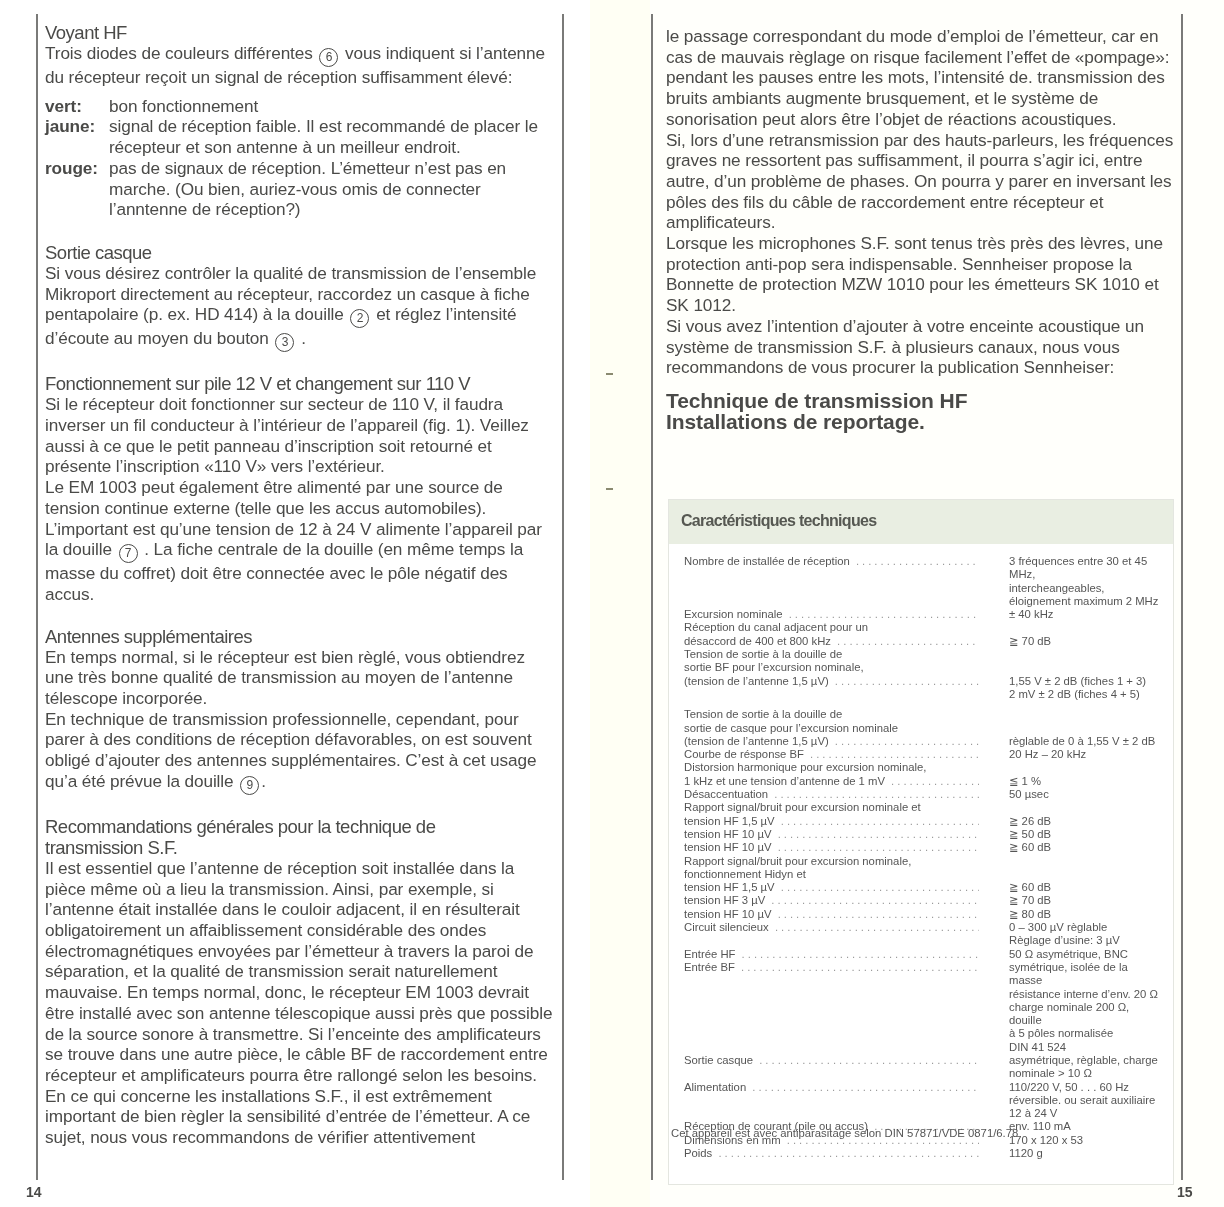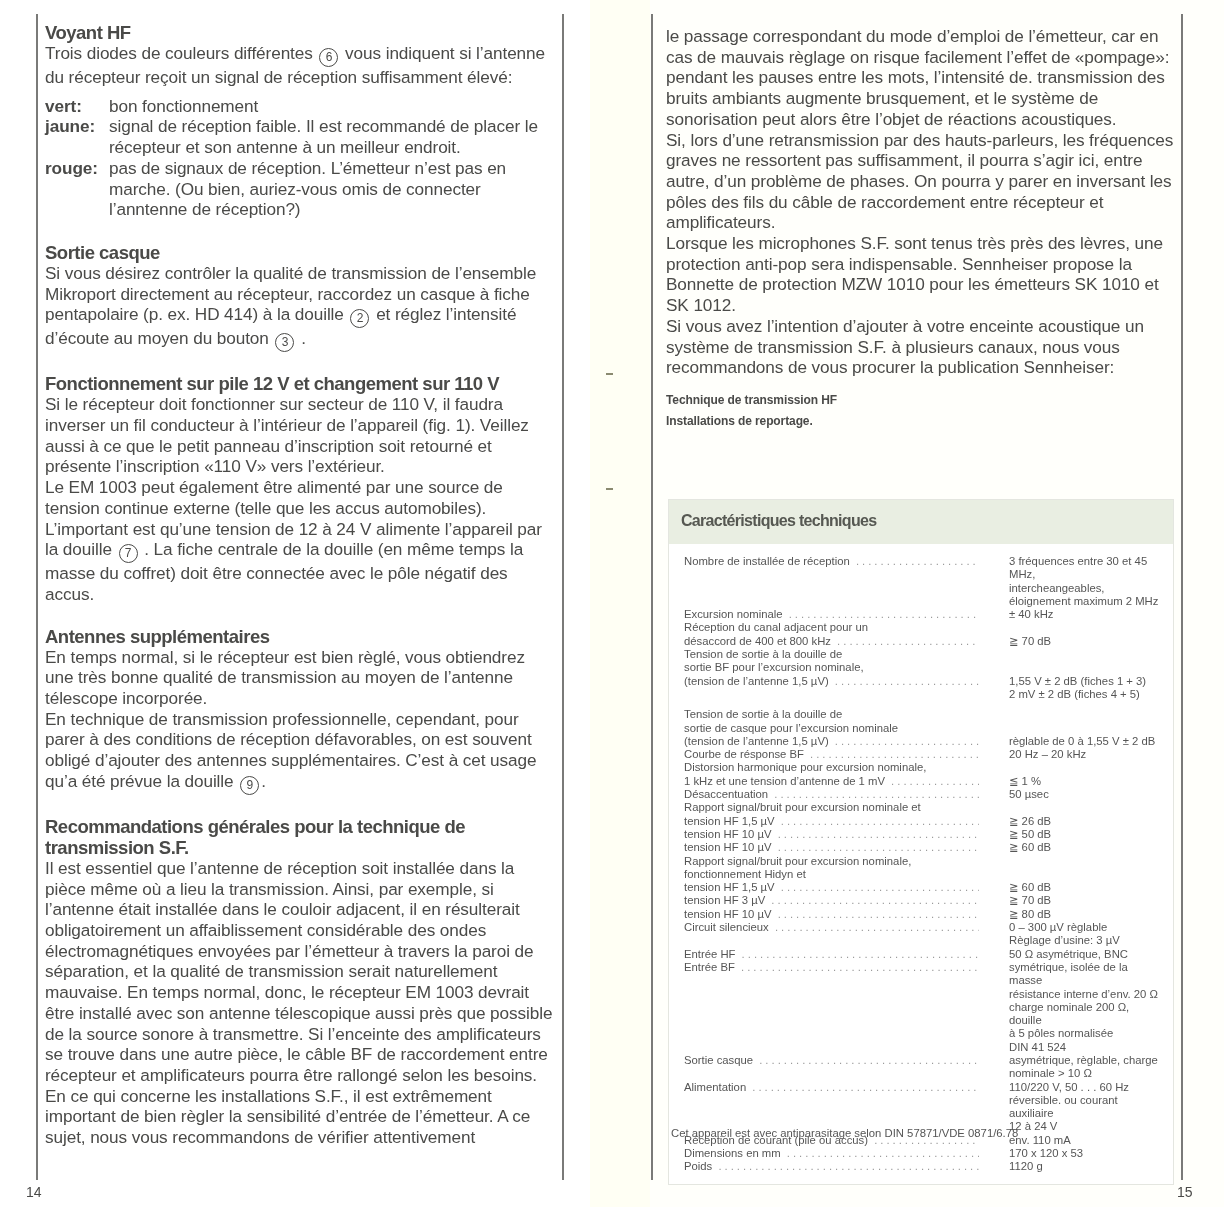--- a/index.html
+++ b/index.html
@@ -13,34 +13,34 @@
   #page-left { left:0; width:600px; background:#ffffff; }
   #page-right { left:600px; width:624px; background:#fffffb; }
   .gutter { position:absolute; left:590px; top:0; width:60px; height:1207px; background:#fffff4; }
   .rule { position:absolute; width:2px; background:#7a7a78; }
   .tick { position:absolute; width:7px; height:2px; background:#8a8a70; }
 
   .col { position:absolute; font-size:17.2px; line-height:20.7px; letter-spacing:-0.1px; }
   #left-col { left:45px; top:22px; width:510px; }
   #right-col { left:666px; top:26px; width:510px; }
 
-  h2 { font-size:18.5px; font-weight:bold; margin:0; line-height:21px; letter-spacing:-0.5px; color:#4a4a48; }
+  h2 { font-size:18.5px; font-weight:normal; margin:0; line-height:21px; letter-spacing:-0.5px; color:#4a4a48; }
   p { margin:0; }
   .section { margin-bottom:21px; }
   .circ { display:inline-block; width:17px; height:17px; border:1.2px solid #4a4a48; border-radius:50%;
           font-size:12px; line-height:17px; text-align:center; vertical-align:-2px; margin:0 2px; }
 
   .diode-list { margin-top:8px; }
   .diode { display:flex; }
   .diode .k { width:64px; font-weight:bold; flex:none; }
   .diode .v { flex:1; }
 
-  .pub { margin-top:12px; font-weight:bold; font-size:12px; line-height:21px; }
-
-  .page-num { position:absolute; top:1184px; font-size:14px; color:#4a4a48; }
+  .pub { margin-top:12px; font-weight:bold; font-size:21px; line-height:21px; }
+
+  .page-num { position:absolute; top:1184px; font-size:14px; color:#4a4a48;font-weight:bold; }
 
   
   #spec-box { position:absolute; left:668px; top:499px; width:504px; height:684px;
               background:#ffffff; border:1px solid #e4e6e0; }
   #spec-head { height:44px; background:#e9eee2; padding-left:12px; }
   #spec-head h3 { margin:0; font-size:16px; font-weight:bold; letter-spacing:-0.7px; line-height:42px; color:#565852; }
   #spec-table { position:absolute; left:15px; top:55px; width:480px; font-size:11.3px; line-height:13.3px; color:#555; }
   .srow { display:flex; }
   .srow .lab { width:295px; flex:none; position:relative; overflow:hidden; white-space:nowrap; }
   .srow .lab .dots { color:#999; letter-spacing:3px; }
@@ -304,21 +304,21 @@
           <div class="val">nominale &gt; 10 Ω</div>
         </div>
       </div>
       <div>
         <div class="srow">
           <div class="lab"><span>Alimentation</span><span class="dots"> ............................................................</span></div>
           <div class="val">110/220 V, 50 . . . 60 Hz</div>
         </div>
         <div class="srow">
           <div class="lab"></div>
-          <div class="val">réversible. ou courant auxiliaire</div>
+          <div class="val">réversible. ou serait auxiliaire</div>
         </div>
         <div class="srow">
           <div class="lab"></div>
           <div class="val">12 à 24 V</div>
         </div>
       </div>
       <div>
         <div class="srow">
           <div class="lab"><span>Réception de courant (pile ou accus)</span><span class="dots"> ............................................................</span></div>
           <div class="val">env. 110 mA</div>

